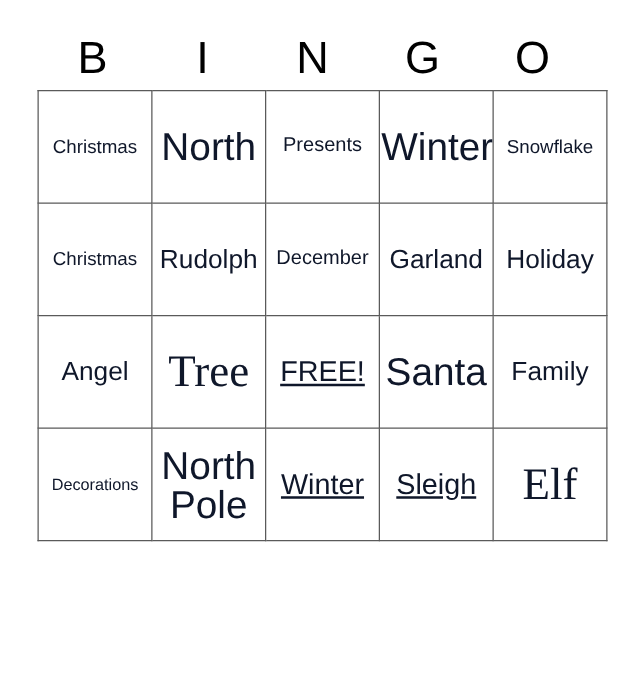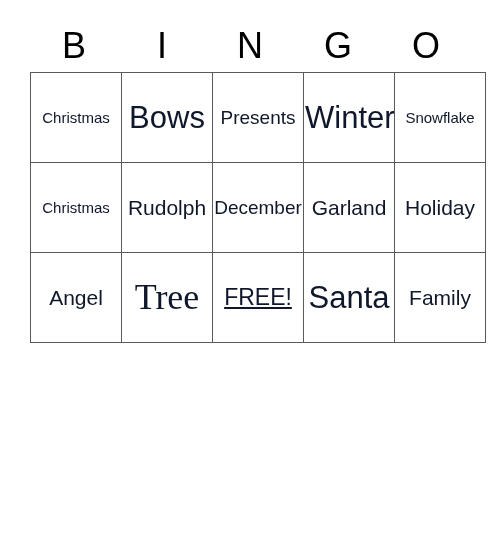--- a/index.html
+++ b/index.html
@@ -70,21 +70,21 @@
   }
   
   .cell-text.wrap {
     white-space: normal;
     line-height: 1.0;
   }
 
   
   .fs-xs   { font-size: 13px; }
   .fs-s    { font-size: 15px; }
-  .fs-m    { font-size: 19px; }
+  .fs-m    { font-size: 16px; }
   .fs-l    { font-size: 21px; }
   .fs-xl   { font-size: 23px; text-decoration: underline; }
   .fs-xxl  { font-size: 31px; }
   .fs-xxxl { font-size: 36px; font-family: Liberation Serif, serif; }
 </style>
 </head>
 <body>
 
 <div class="bingo-card">
 
@@ -96,21 +96,21 @@
       <div class="header-letter">O</div>
     </div>
 
   <table class="bingo-grid">
     <tbody>
         <tr>
           <td class="bingo-cell">
             <span class="cell-text fs-s">Christmas</span>
           </td>
           <td class="bingo-cell">
-            <span class="cell-text fs-xxl">Bows</span>
+            <span class="cell-text fs-xxl">North</span>
           </td>
           <td class="bingo-cell">
             <span class="cell-text fs-m">Presents</span>
           </td>
           <td class="bingo-cell">
             <span class="cell-text fs-xxl">Winter</span>
           </td>
           <td class="bingo-cell">
             <span class="cell-text fs-s">Snowflake</span>
           </td>
@@ -142,16 +142,33 @@
           <td class="bingo-cell">
             <span class="cell-text fs-xl">FREE!</span>
           </td>
           <td class="bingo-cell">
             <span class="cell-text fs-xxl">Santa</span>
           </td>
           <td class="bingo-cell">
             <span class="cell-text fs-l">Family</span>
           </td>
         </tr>
+        <tr>
+          <td class="bingo-cell">
+            <span class="cell-text fs-xs">Decorations</span>
+          </td>
+          <td class="bingo-cell">
+            <span class="cell-text fs-xxl wrap">North Pole</span>
+          </td>
+          <td class="bingo-cell">
+            <span class="cell-text fs-xl">Winter</span>
+          </td>
+          <td class="bingo-cell">
+            <span class="cell-text fs-xl">Sleigh</span>
+          </td>
+          <td class="bingo-cell">
+            <span class="cell-text fs-xxxl">Elf</span>
+          </td>
+        </tr>
       </tbody>
   </table>
 
 </div>
 
 </body></html>

